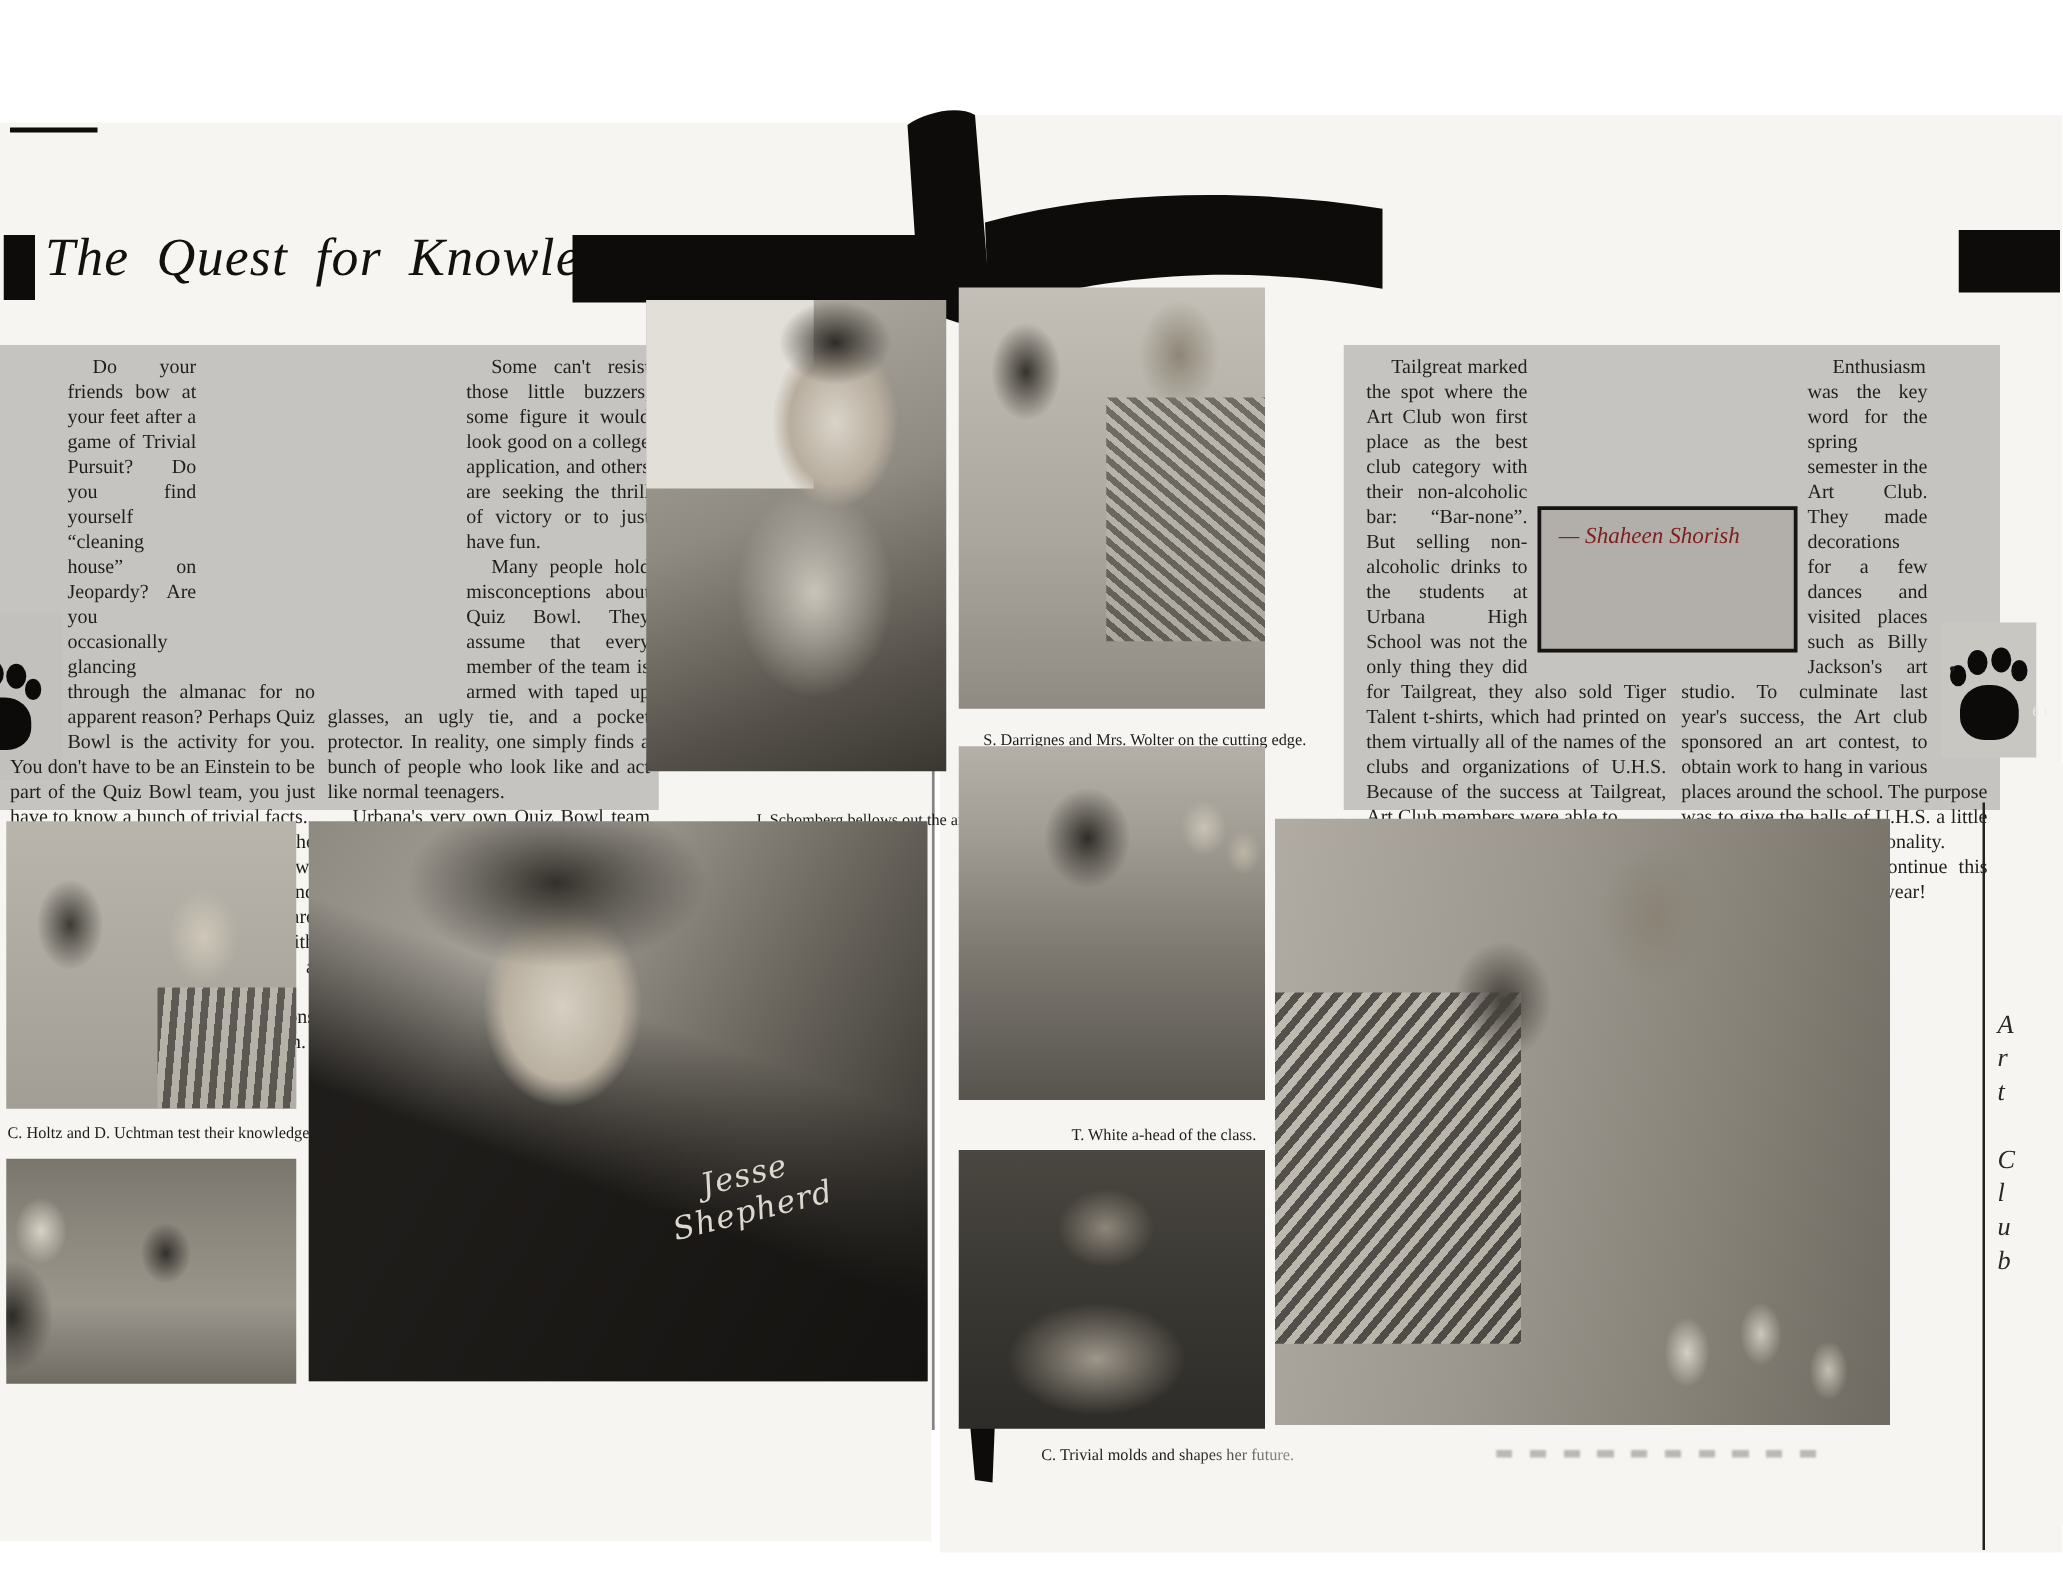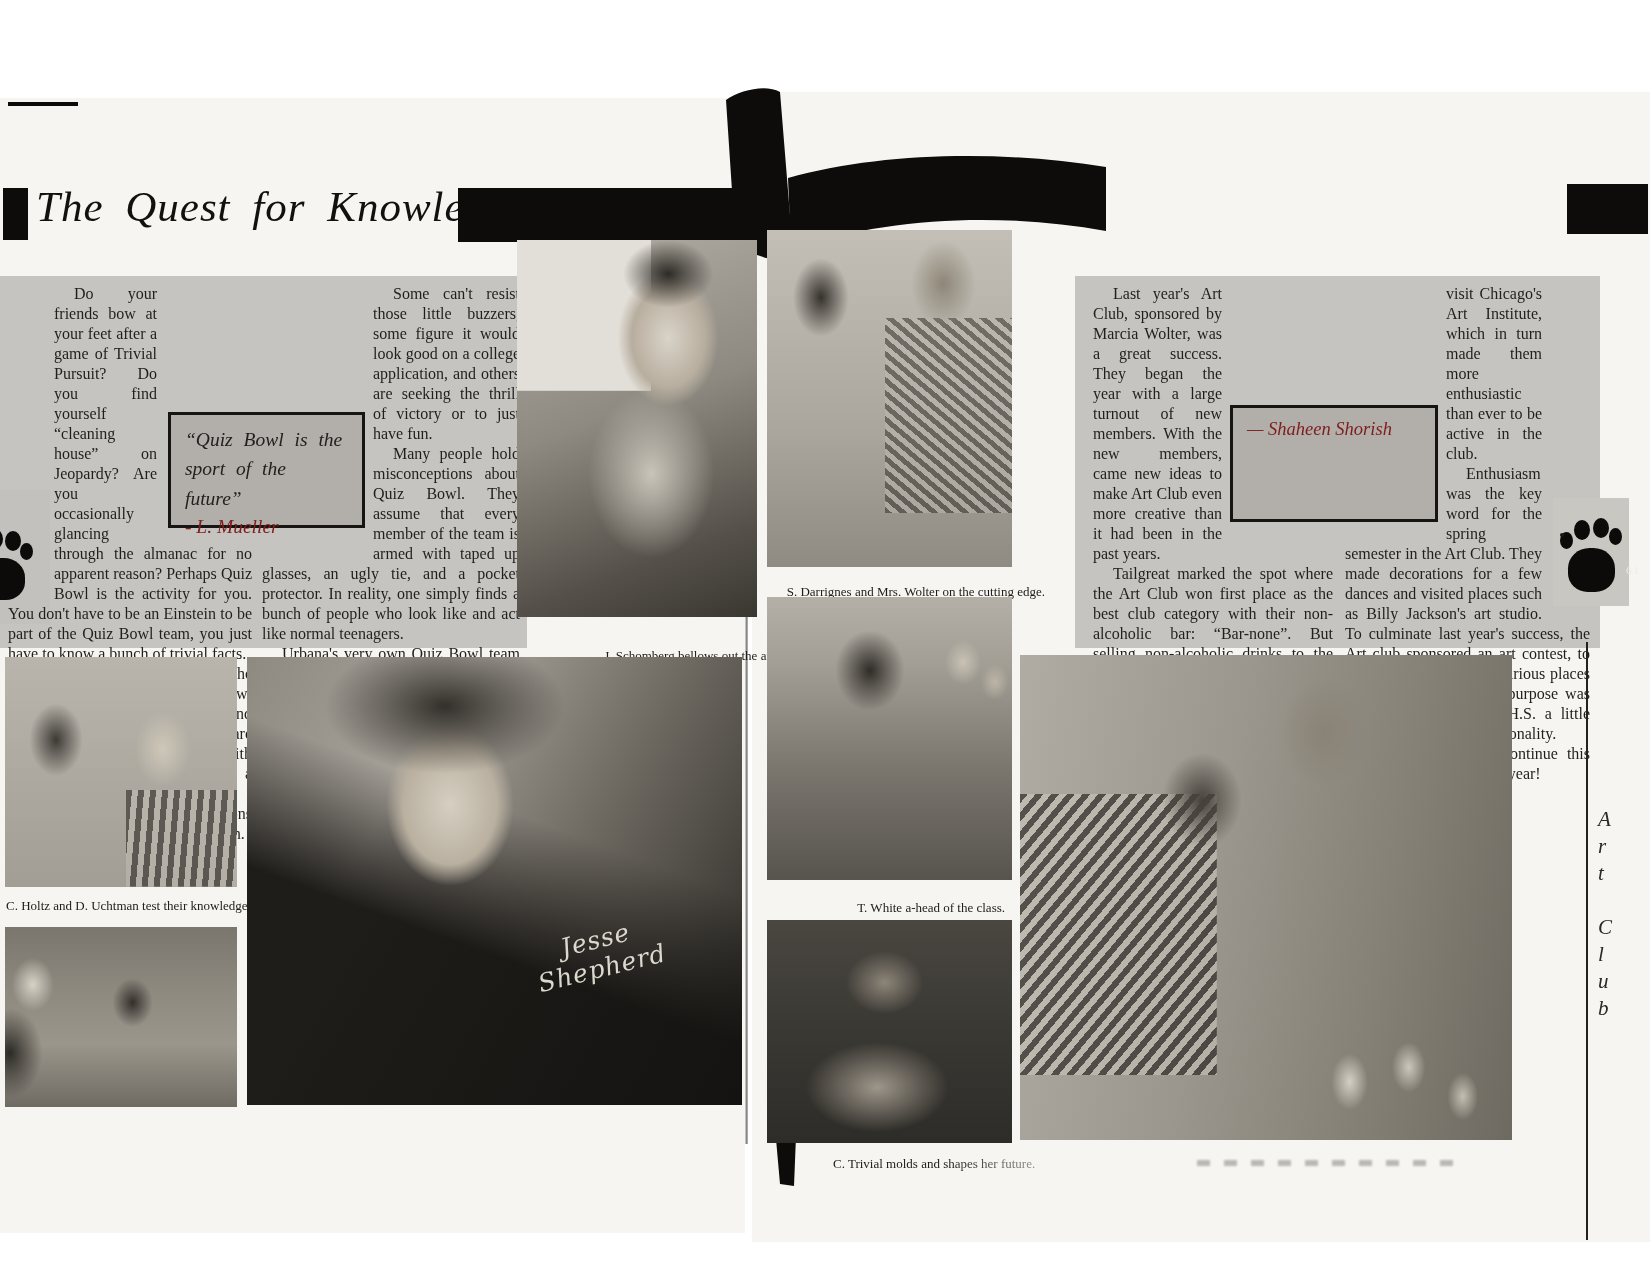--- a/index.html
+++ b/index.html
@@ -77,25 +77,20 @@
     <p>There are many different reasons why people join the Quiz bowl team.</p>
   </div>
 
   <div class="col" style="left:262px;top:284px;width:258px;height:360px;">
     <div class="sp-l" style="width:111px;height:168px;margin-top:110px;"></div>
     <p>Some can't resist those little buzzers, some figure it would look good on a college application, and others are seeking the thrill of victory or to just have fun.</p>
     <p>Many people hold misconceptions about Quiz Bowl. They assume that every member of the team is armed with taped up glasses, an ugly tie, and a pocket protector. In reality, one simply finds a bunch of people who look like and act like normal teenagers.</p>
     <p>Urbana's very own Quiz Bowl team didn't face as much action this year as in previous years. This was due to the fear that Urbana evoked in the other teams around the Big 12. Although this year's team didn't have an abundance of matches, it was a young team that quickly gained experience.</p>
   </div>
 
-  <div class="quote-box" style="left:168px;top:412px;width:197px;height:116px;">
-    <div class="quote-text">“Quiz Bowl is the
-sport of the future”</div>
-    <div class="quote-attr">- L. Mueller</div>
-  </div>
 
   <div class="photo" style="left:517px;top:240px;width:240px;height:377px;background:
       radial-gradient(60px 45px at 63% 9%, #2e2b27 0%, rgba(0,0,0,0) 75%),
       radial-gradient(70px 95px at 63% 26%, #d9d3c8 0%, #b8ae9f 52%, rgba(0,0,0,0) 72%),
       radial-gradient(90px 120px at 56% 62%, #c9c4ba 0%, rgba(0,0,0,0) 70%),
       linear-gradient(#e2dfd8,#e2dfd8) 0% 0%/56% 40% no-repeat,
       linear-gradient(160deg,#b3afa6 0%,#8e8a81 45%,#55514a 80%,#3a3731 100%);"></div>
   <div class="caption cap-center" style="left:540px;top:648px;width:260px;">J. Schomberg bellows out the answer.</div>
 
   <div class="photo" style="left:5px;top:657px;width:232px;height:230px;background:
@@ -130,28 +125,26 @@
     <i style="left:14px;top:4px;width:16px;height:20px;"></i>
     <i style="left:33px;top:2px;width:16px;height:20px;"></i>
     <i style="left:49px;top:12px;width:13px;height:17px;"></i>
     <i class="pad" style="left:8px;top:32px;width:47px;height:44px;"></i>
     <div class="pagenum" style="left:22px;top:48px;">61</div>
   </div>
   <div style="position:absolute;left:1560px;top:533px;width:4px;height:4px;background:#1a1917;border-radius:50%;"></div>
 
   <div class="col" style="left:1093px;top:284px;width:240px;height:360px;">
     <div class="sp-r" style="width:111px;height:135px;margin-top:120px;"></div>
-    <p>Last year's Art Club, sponsored by Marcia Wolter, was a great success. They began the year with a large turnout of new members. With the new members, came new ideas to make Art Club even more creative than it had been in the past years.</p>
     <p>Tailgreat marked the spot where the Art Club won first place as the best club category with their non-alcoholic bar: “Bar-none”. But selling non-alcoholic drinks to the students at Urbana High School was not the only thing they did for Tailgreat, they also sold Tiger Talent t-shirts, which had printed on them virtually all of the names of the clubs and organizations of U.H.S. Because of the success at Tailgreat, Art Club members were able to</p>
   </div>
 
   <div class="col" style="left:1345px;top:284px;width:245px;height:360px;">
     <div class="sp-l" style="width:101px;height:140px;margin-top:112px;"></div>
     <div class="sp-r" style="width:48px;height:108px;margin-top:215px;"></div>
-    <p class="noind">visit Chicago's Art Institute, which in turn made them more enthusiastic than ever to be active in the club.</p>
     <p>Enthusiasm was the key word for the spring semester in the Art Club. They made decorations for a few dances and visited places such as Billy Jackson's art studio. To culminate last year's success, the Art club sponsored an art contest, to obtain work to hang in various places around the school. The purpose was to give the halls of U.H.S. a little more of the student's personality.</p>
     <p>Art Club hopes to continue this year's success again next year!</p>
   </div>
 
   <div class="quote-box" style="left:1230px;top:405px;width:208px;height:117px;padding-top:8px;">
     <div class="quote-attr" style="font-size:18.5px;">— Shaheen Shorish</div>
   </div>
 
   <div class="photo" style="left:767px;top:230px;width:245px;height:337px;background:
       radial-gradient(40px 56px at 22% 20%, #35312c 0%, rgba(0,0,0,0) 70%),

